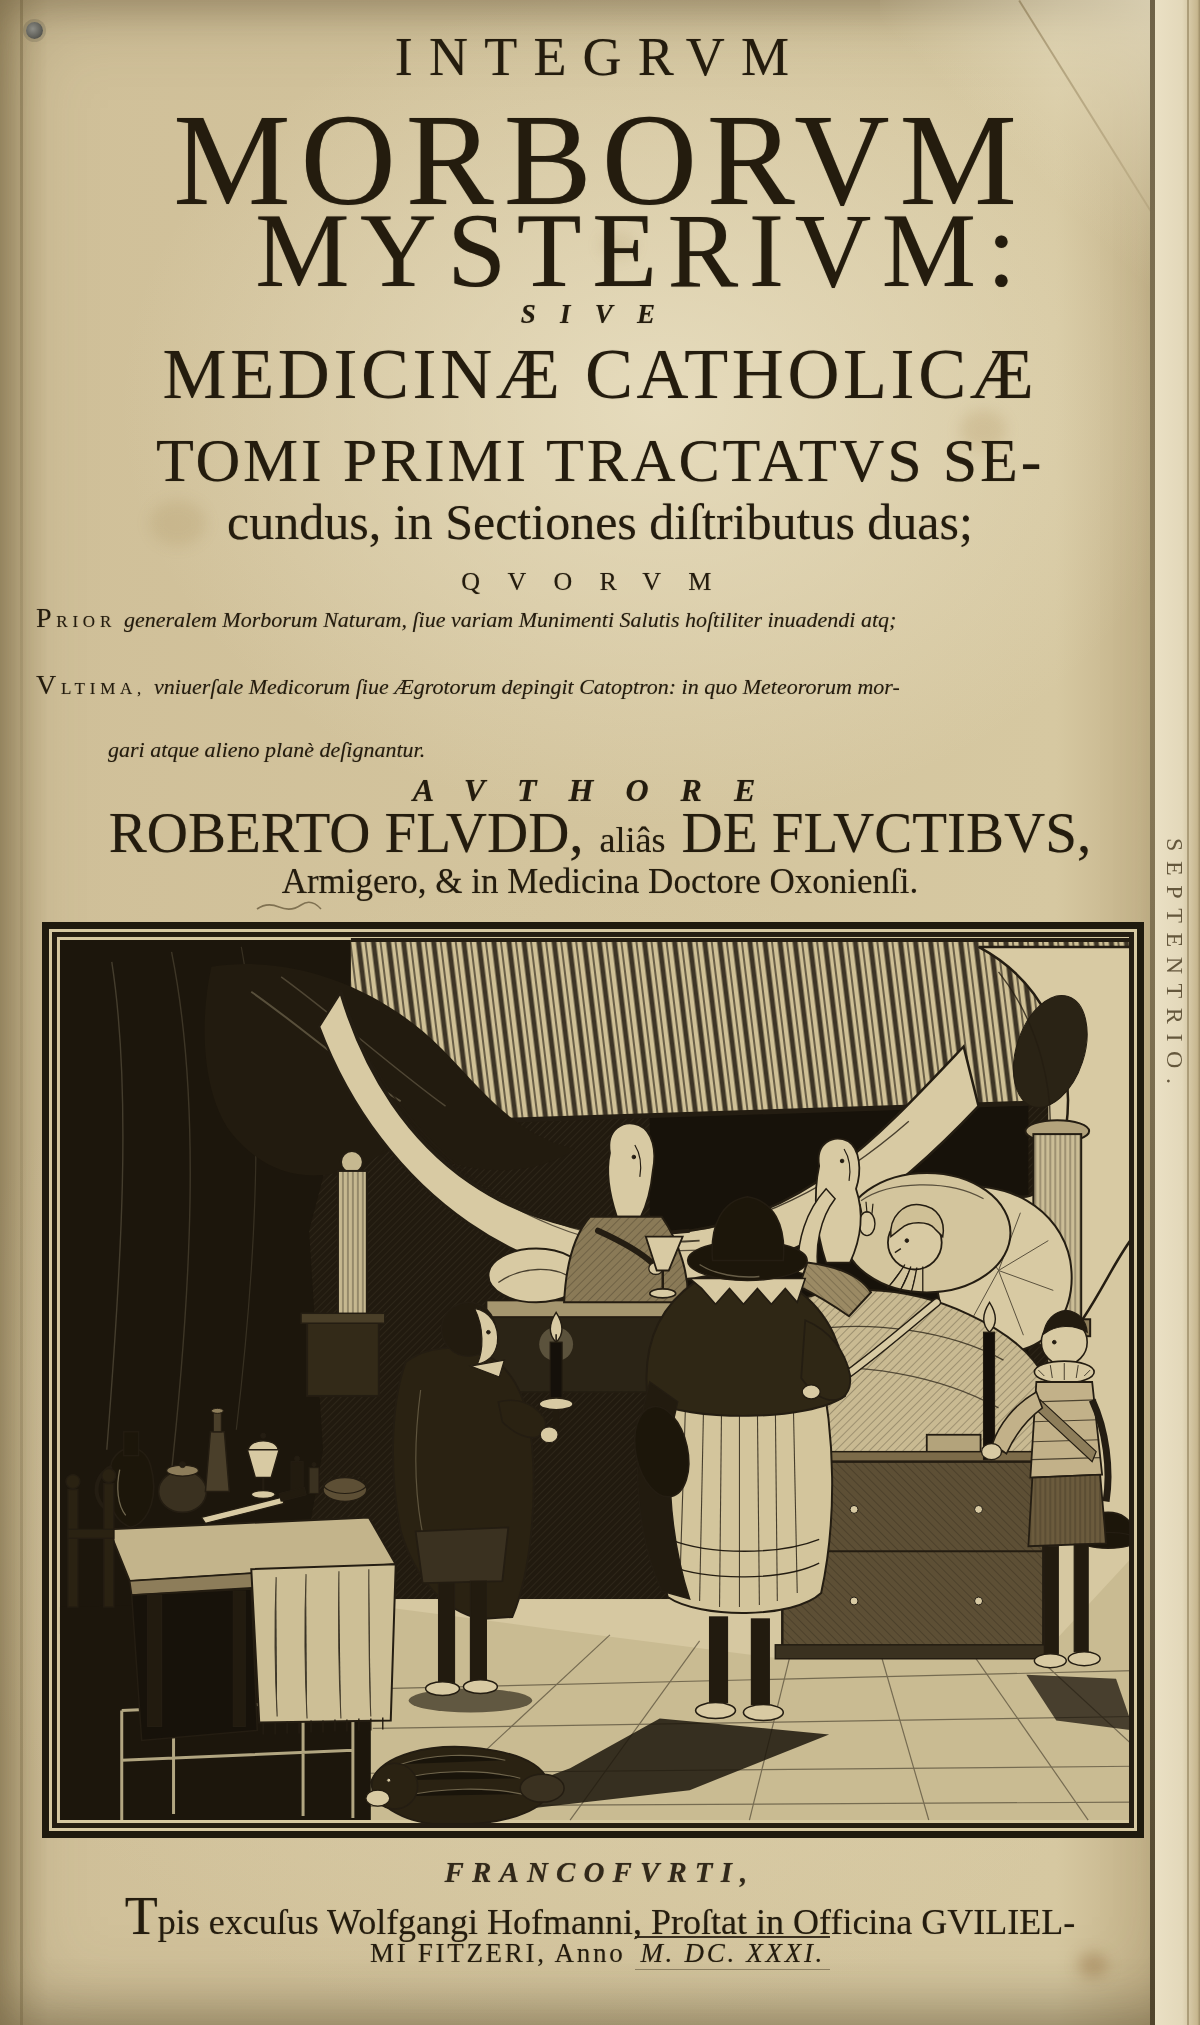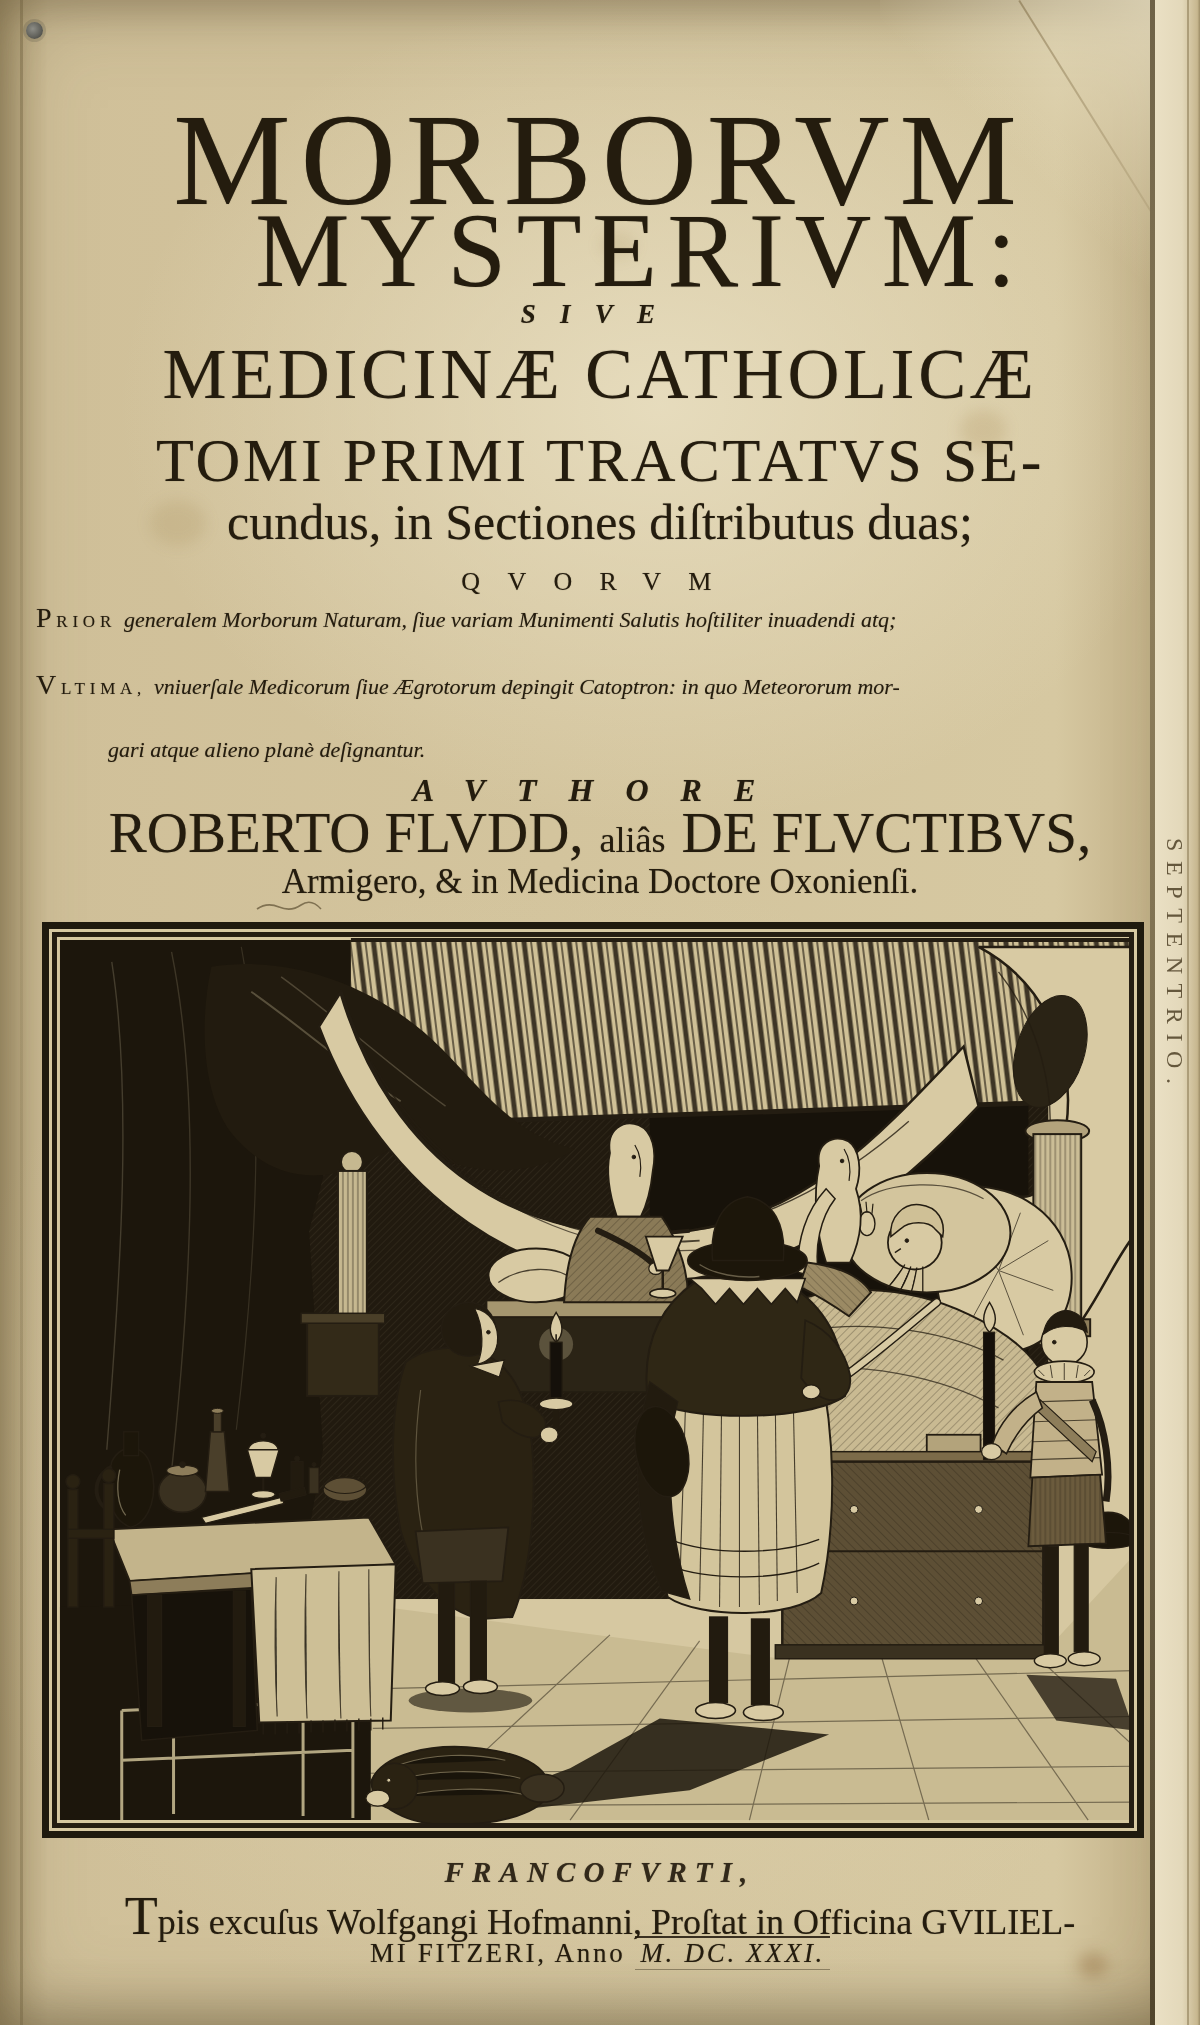--- a/index.html
+++ b/index.html
@@ -73,20 +73,21 @@
 
   <div class="hole"></div>
   <div class="crease-left"></div>
   <div class="fold-tr"></div>
   <div class="fold-line"></div>
   <div class="stain s1"></div>
   <div class="stain s2"></div>
   <div class="stain s3"></div>
   <div class="stain s4"></div>
 
+  <div class="t l1">INTEGRVM</div>
   <div class="t l2">MORBORVM</div>
   <div class="t l3">MYSTERIVM:</div>
   <div class="t sive">SIVE</div>
   <div class="t l4">MEDICINÆ CATHOLICÆ</div>
   <div class="t l6">cundus, in Sectiones diſtributus duas;</div>
   <div class="t l5">TOMI PRIMI TRACTATVS SE-</div>
   <div class="t quorum">QVORVM</div>
 
   <div class="arg a1"><span class="lbl">PRIOR</span><span>generalem Morborum Naturam, ſiue variam Munimenti Salutis hoſtiliter inuadendi atq;</span></div>
   <div class="arg a3"><span class="lbl">VLTIMA,</span><span>vniuerſale Medicorum ſiue Ægrotorum depingit Catoptron: in quo Meteororum mor-</span></div>

